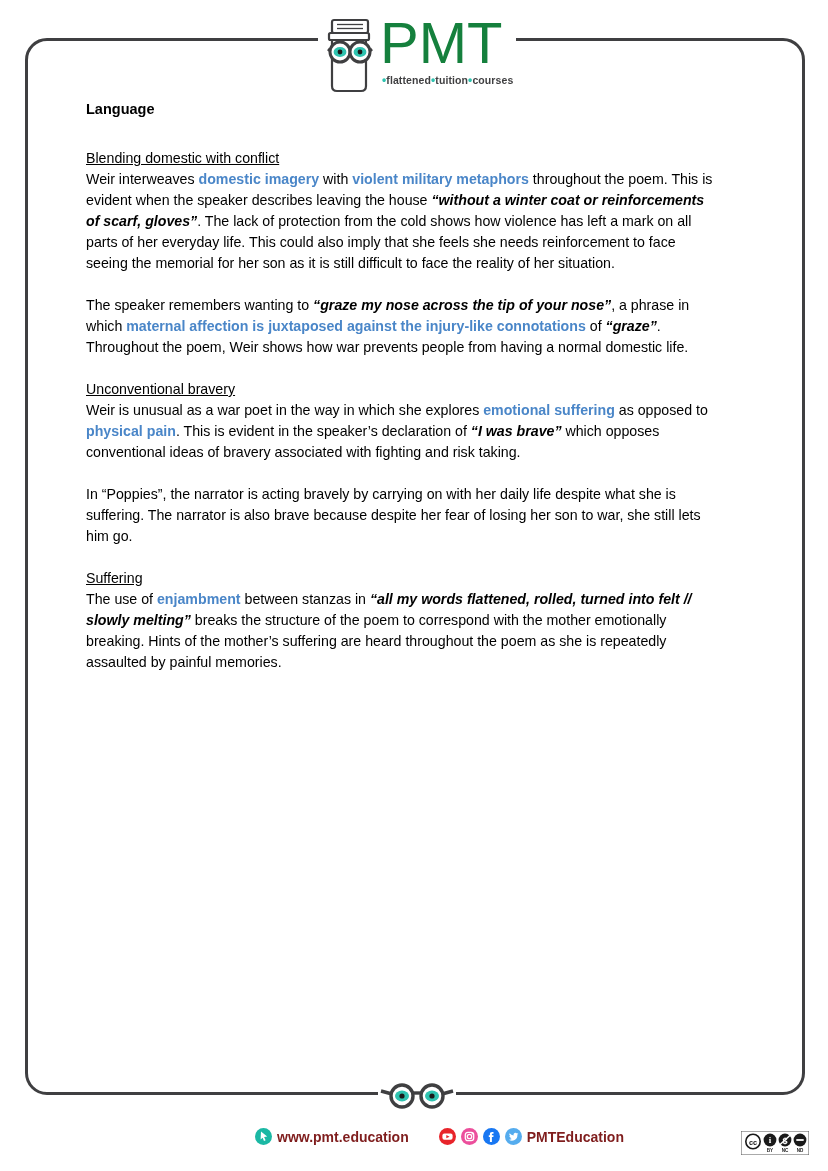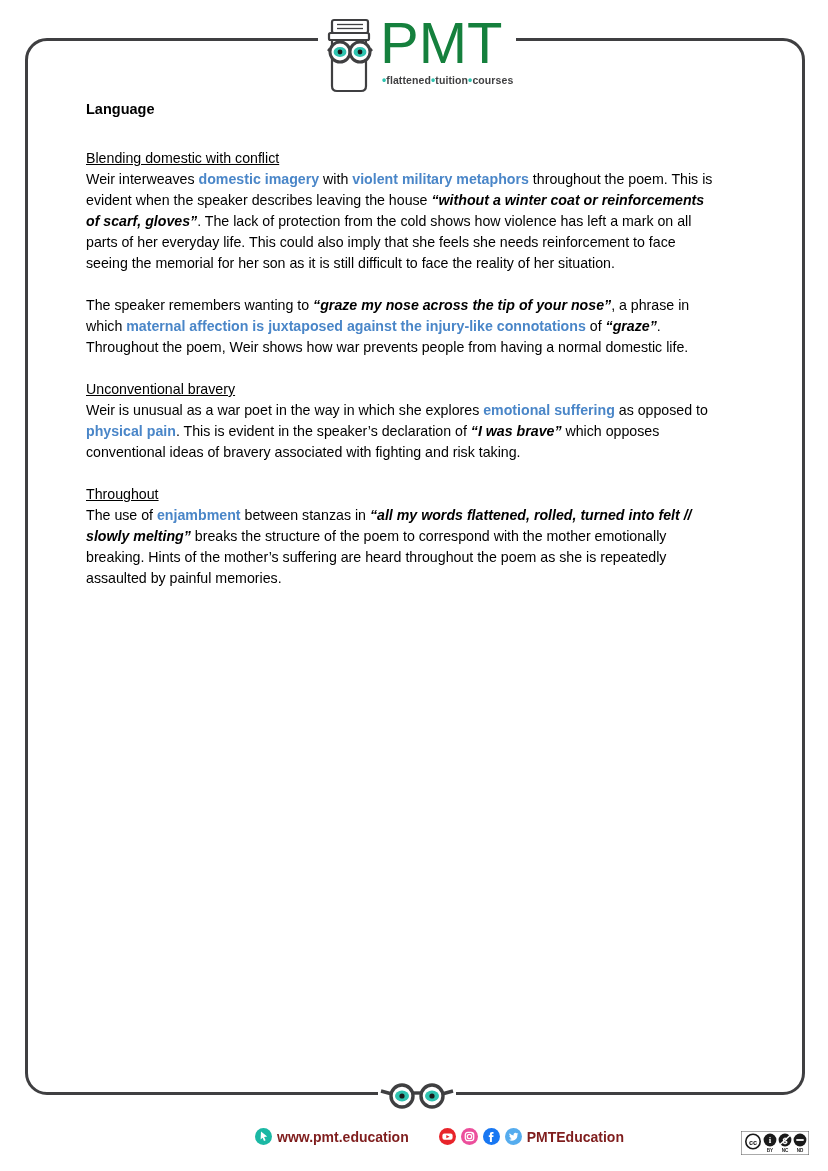--- a/index.html
+++ b/index.html
@@ -207,21 +207,24 @@
         <p class="para"><span>Weir interweaves </span><span class="hl">domestic imagery</span><span> with </span><span class="hl">violent military metaphors</span><span> throughout the poem. This is evident when the speaker describes leaving the house </span><span class="q">“without a winter coat or reinforcements of scarf, gloves”</span><span>. The lack of protection from the cold shows how violence has left a mark on all parts of her everyday life. This could also imply that she feels she needs reinforcement to face seeing the memorial for her son as it is still difficult to face the reality of her situation.</span></p>
       </div>
       <div class="block">
         <p class="para"><span>The speaker remembers wanting to </span><span class="q">“graze my nose across the tip of your nose”</span><span>, a phrase in which </span><span class="hl">maternal affection is juxtaposed against the injury-like connotations</span><span> of </span><span class="q">“graze”</span><span>. Throughout the poem, Weir shows how war prevents people from having a normal domestic life.</span></p>
       </div>
       <div class="block">
         <div class="subhead">Unconventional bravery</div>
         <p class="para"><span>Weir is unusual as a war poet in the way in which she explores </span><span class="hl">emotional suffering</span><span> as opposed to </span><span class="hl">physical pain</span><span>. This is evident in the speaker’s declaration of </span><span class="q">“I was brave”</span><span> which opposes conventional ideas of bravery associated with fighting and risk taking.</span></p>
       </div>
       <div class="block">
-        <div class="subhead">Throughout</div>
+        <p class="para"><span>In “Poppies”, the narrator is acting bravely by carrying on with her daily life despite what she is suffering. The narrator is also brave because despite her fear of losing her son to war, she still lets him go.</span></p>
+      </div>
+      <div class="block">
+        <div class="subhead">Suffering</div>
         <p class="para"><span>The use of </span><span class="hl">enjambment</span><span> between stanzas in </span><span class="q">“all my words flattened, rolled, turned into felt // slowly melting”</span><span> breaks the structure of the poem to correspond with the mother emotionally breaking. Hints of the mother’s suffering are heard throughout the poem as she is repeatedly assaulted by painful memories.</span></p>
       </div>
     </div>
 </div>
 
 <div id="frame-glasses-gap"></div>
 <div id="bottom-glasses">
   <svg viewBox="0 0 78 26" width="78" height="26" xmlns="http://www.w3.org/2000/svg">
     <circle cx="24" cy="13" r="11" fill="#ffffff" stroke="#3f3f41" stroke-width="3.4"></circle>
     <circle cx="54" cy="13" r="11" fill="#ffffff" stroke="#3f3f41" stroke-width="3.4"></circle>

